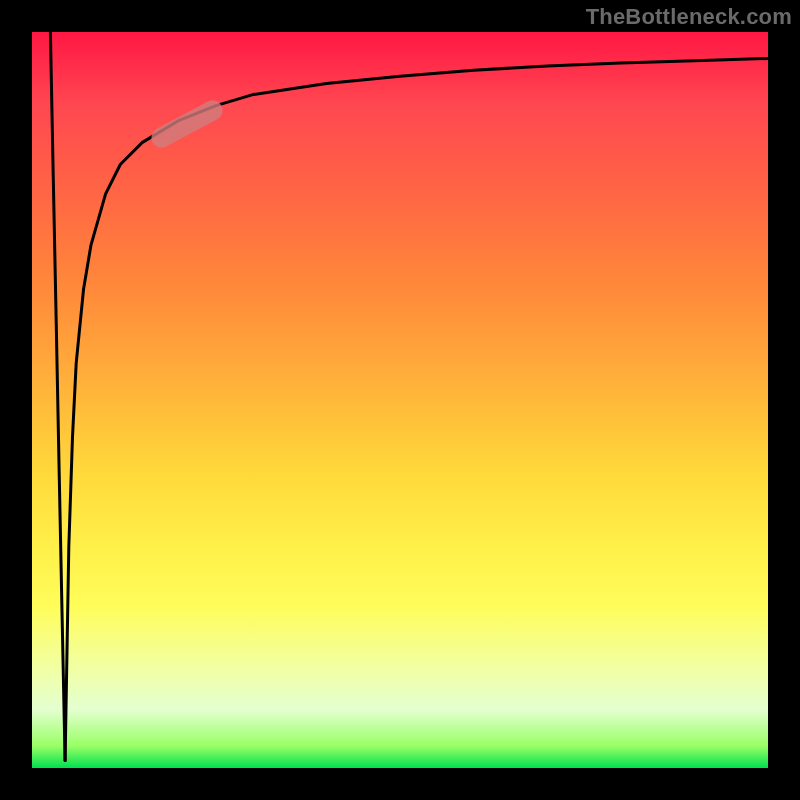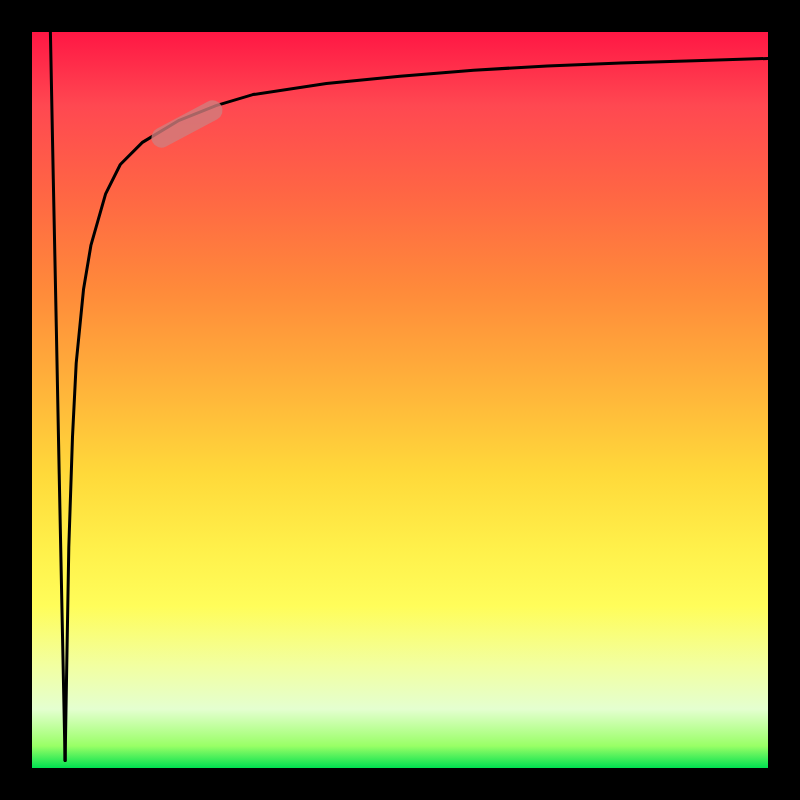--- a/index.html
+++ b/index.html
@@ -98,14 +98,15 @@
     <path id="curve-rise" class="curve-path" d="M33.1 728.6 L36.8 515.2 L40.5 404.8 L44.2 331.2 L51.5 257.6 L58.9 213.4 L73.6 161.9 L88.3 132.5 L110.4 110.4 L147.2 88.3 L184.0 73.6 L220.8 62.6 L294.4 51.5 L368.0 44.2 L441.6 38.3 L515.2 33.9 L588.8 30.9 L662.4 28.7 L736.0 26.5"></path>
   </svg>
 
   <div id="highlight" class="highlight" style="left: 147.56px; top: 114px; transform: rotate(-28deg); background: rgb(209, 125, 125);"></div>
 
   <div class="border-top"></div>
   <div class="border-bottom"></div>
   <div class="border-left"></div>
   <div class="border-right"></div>
 
+  <div class="watermark">TheBottleneck.com</div>
 
 </div>
 
 </body></html>

